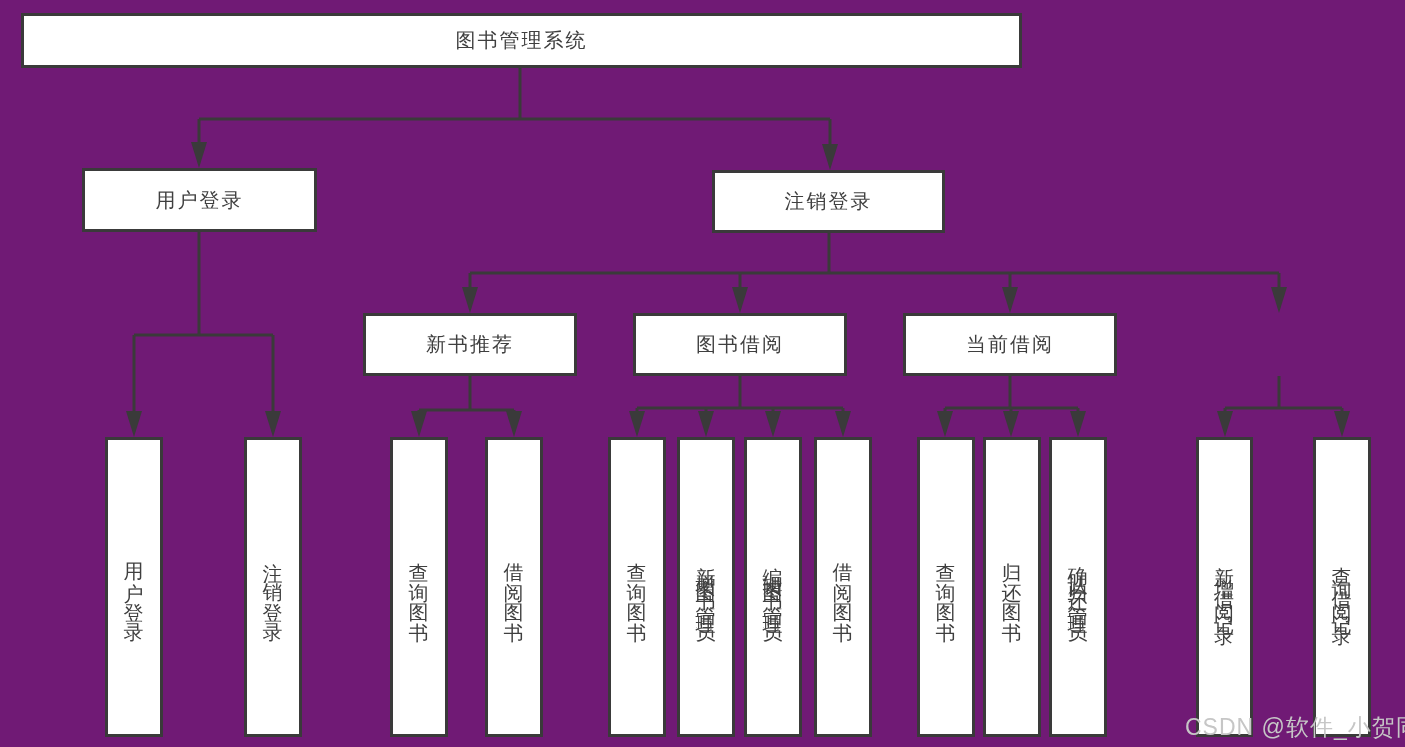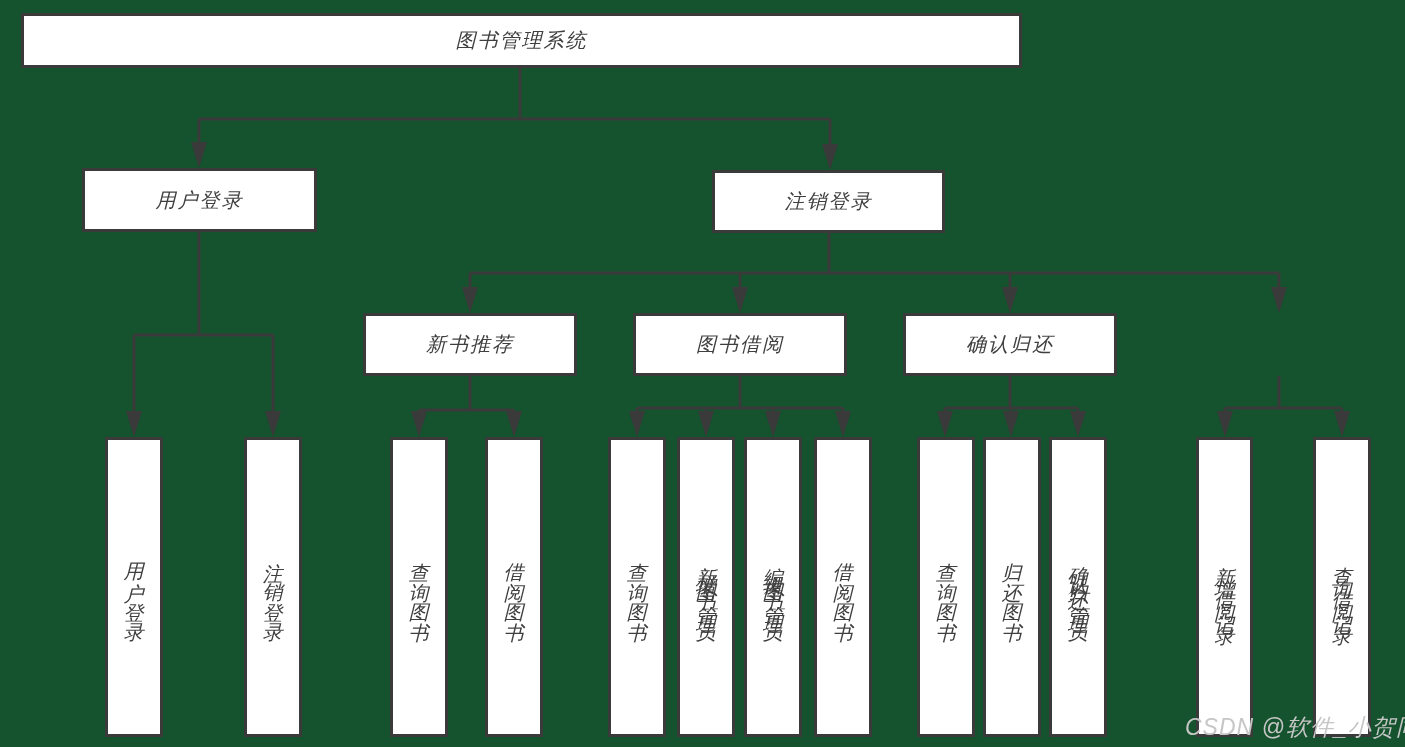--- a/index.html
+++ b/index.html
@@ -1,24 +1,23 @@
 <!DOCTYPE html>
 <html><head>
 <meta charset="utf-8">
 <style>
   html, body { margin: 0; padding: 0; background: #ffffff; }
   .canvas {
     position: relative;
     width: 1405px;
     height: 747px;
-    background: #14532d;
+    background: #701a75;
     overflow: hidden;
     font-family: "Liberation Sans", sans-serif;
     color: #3f3f3f;
-    font-style: italic;
   }
   .wires { position: absolute; left: 0; top: 0; z-index: 1; }
   .node {
     position: absolute;
     box-sizing: border-box;
     border: 3px solid #3a3a3a;
     background: #ffffff;
     display: flex;
     align-items: center;
     justify-content: center;
@@ -109,21 +108,21 @@
     <span>注销登录</span>
   </div>
 
   <div class="node lvl3" style="left:363px;">
     <span>新书推荐</span>
   </div>
   <div class="node lvl3" style="left:633px;">
     <span>图书借阅</span>
   </div>
   <div class="node lvl3" style="left:903px;">
-    <span>确认归还</span>
+    <span>当前借阅</span>
   </div>
 
   <div class="node leaf" style="left:105px;">
     <span class="vtext">用户登录</span>
   </div>
   <div class="node leaf" style="left:244px;">
     <span class="vtext">注销登录</span>
   </div>
 
   <div class="node leaf" style="left:390px;">

